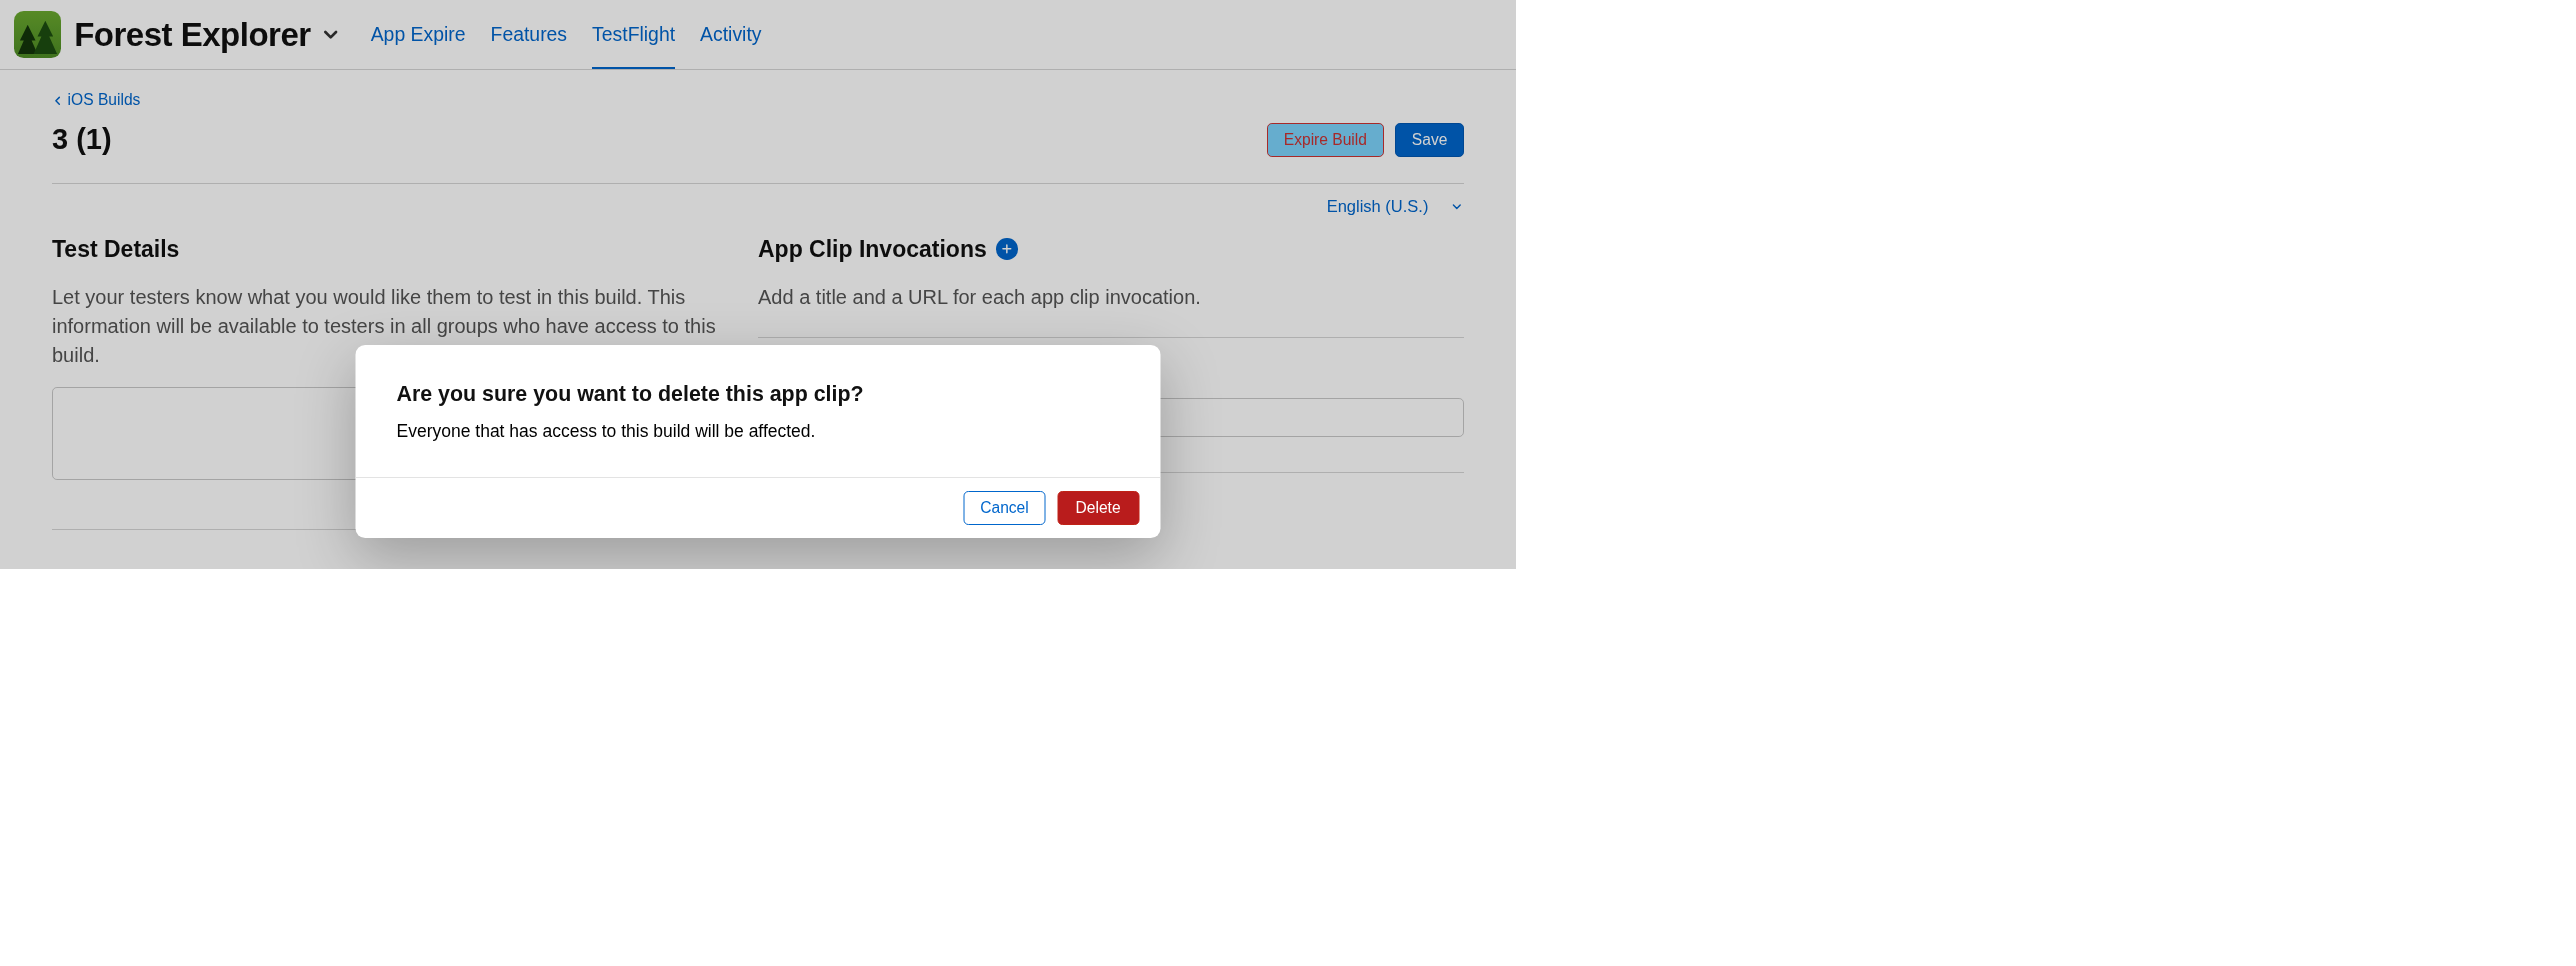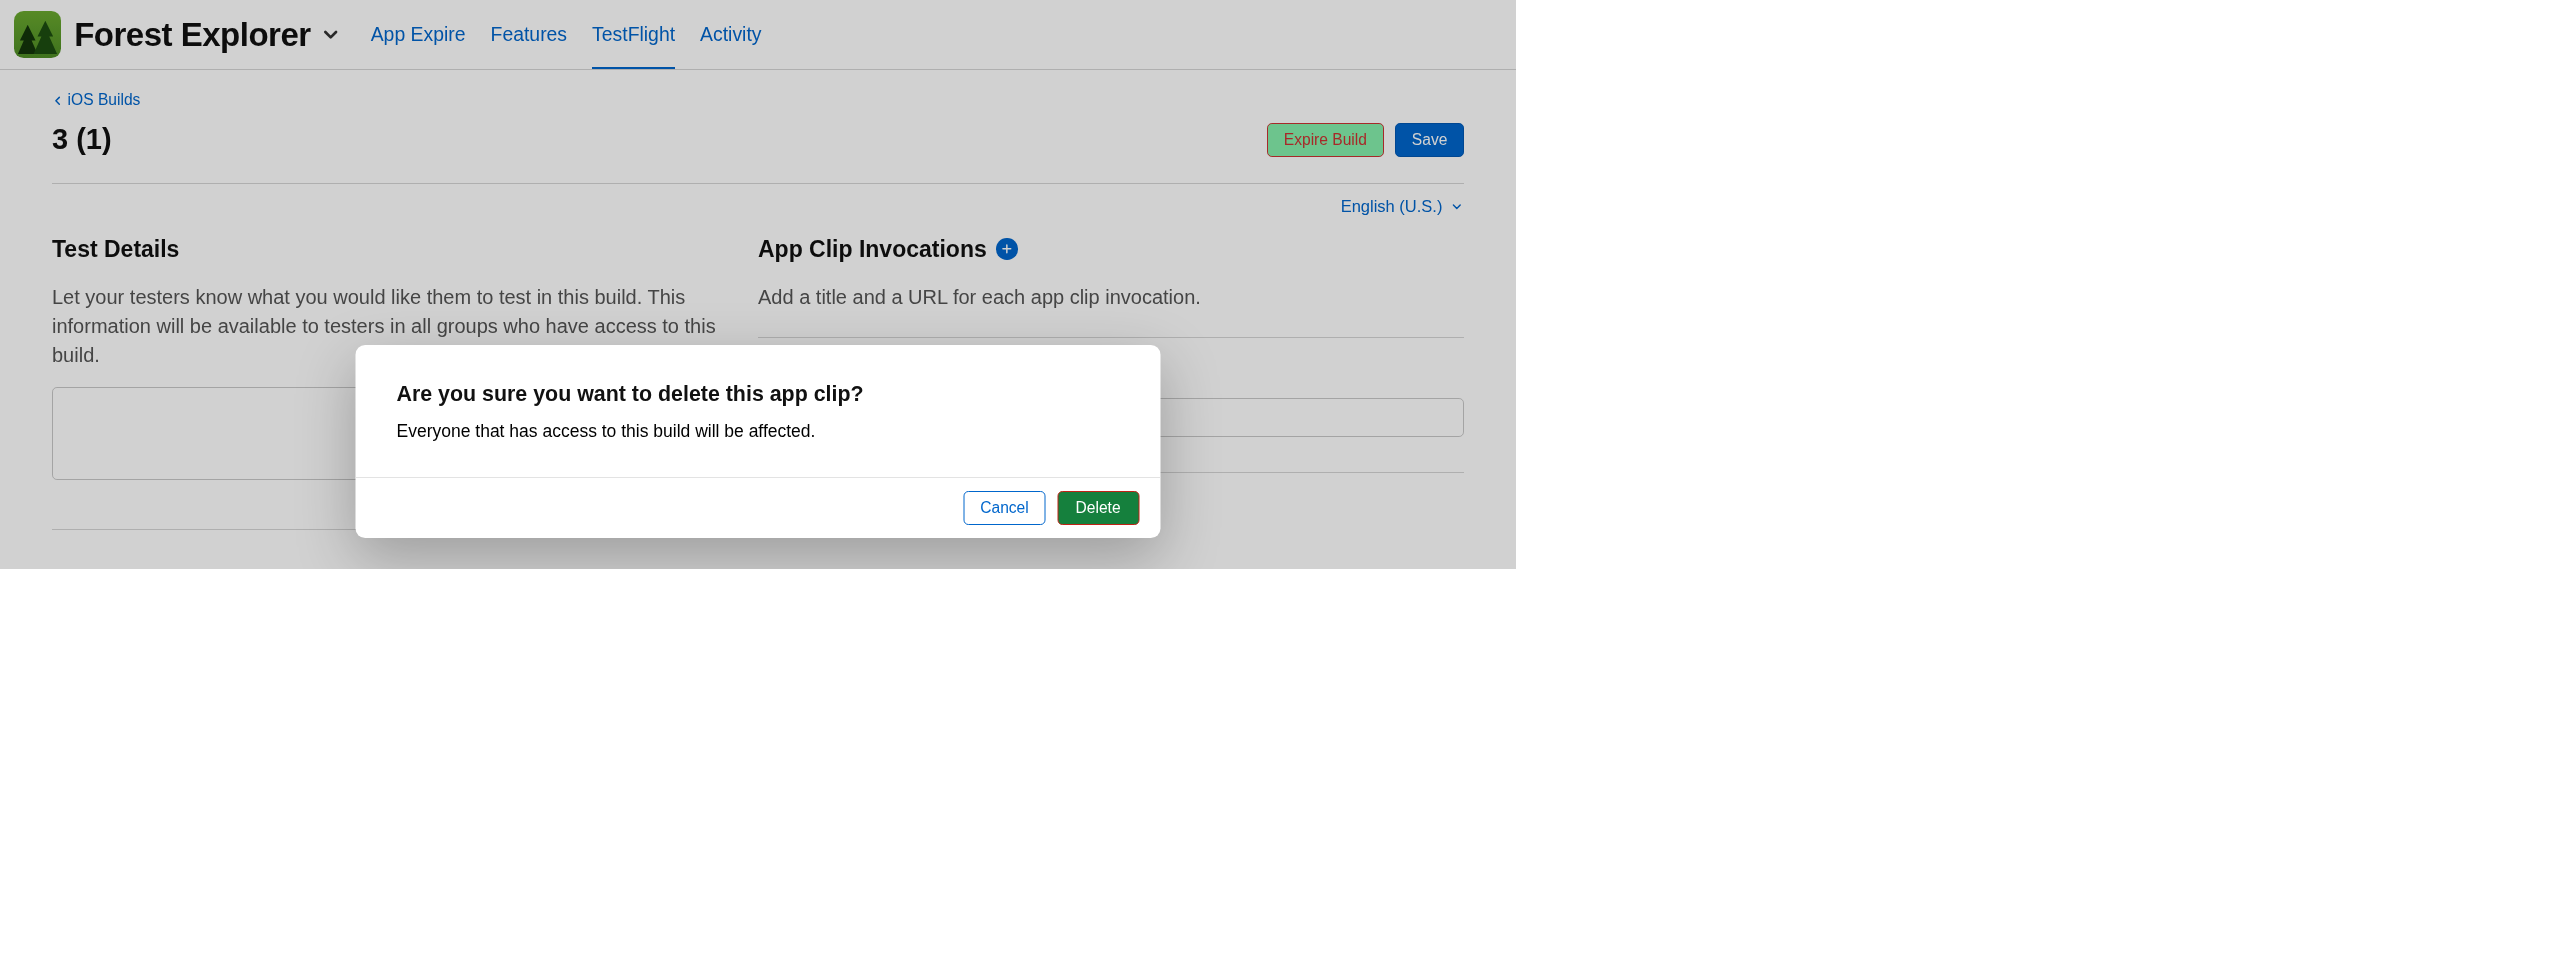--- a/index.html
+++ b/index.html
@@ -46,23 +46,23 @@
   .build-title { font-size: 29px; font-weight: 700; }
   .title-actions { display:flex; gap:11.7px; align-items:center; }
   .btn {
     font-size: 15.6px;
     padding: 6.8px 15.6px;
     border-radius: 4.9px;
     cursor:pointer;
     border:1px solid transparent;
     background:#fff;
   }
-  .btn-outline-red { border-color:#c33; color:#c33; background:#86efac; }
+  .btn-outline-red { border-color:#c33; color:#c33; background:#7dd3fc; }
   .btn-blue { background:#0066cc; color:#fff; border-color:#0057b3; }
-  .lang-row { display:flex; justify-content:flex-end; margin-top:13.6px; color:#0066cc; font-size:16.5px; align-items:center; gap:8px; cursor:pointer; }
+  .lang-row { display:flex; justify-content:flex-end; margin-top:13.6px; color:#0066cc; font-size:16.5px; align-items:center; gap:22px; cursor:pointer; }
 
   .columns { display:flex; margin-top: 19.4px; }
   .col-left { flex: 1 1 50%; }
   .col-right { flex: 1 1 50%; }
 
   .section-title { font-size: 23px; font-weight:700; display:flex; align-items:center; gap:9.7px; }
   .plus-badge {
     width:21.4px; height:21.4px; border-radius:50%; background:#0066cc; color:#fff;
     display:flex; align-items:center; justify-content:center; font-size:15.6px; font-weight:700;
     cursor:pointer;
@@ -100,21 +100,21 @@
   }
   .modal-body { padding: 37px 41px 35px; }
   .modal-title { font-size:21.4px; font-weight:700; }
   .modal-text { font-size:17.5px; color:#000000; margin-top:13.6px; }
   .modal-footer {
     border-top:1px solid #e3e3e3;
     padding: 13.6px 21.4px;
     display:flex; justify-content:flex-end; gap:11.7px;
   }
   .btn-outline-blue { border:1px solid #0066cc; color:#0066cc; background:#fff; padding:6.8px 15.6px; border-radius:4.9px; cursor:pointer; font-size:15.6px;}
-  .btn-red { background:#15803d; color:#fff; border:1px solid #c02216; padding:6.8px 17.5px; border-radius:4.9px; cursor:pointer; font-size:15.6px;}
+  .btn-red { background:#b91c1c; color:#fff; border:1px solid #c02216; padding:6.8px 17.5px; border-radius:4.9px; cursor:pointer; font-size:15.6px;}
 
   svg.icon { display:block; }
 </style>
 </head>
 <body>
 
 <div class="page">
 
   <div class="header">
     <div class="app-icon">

